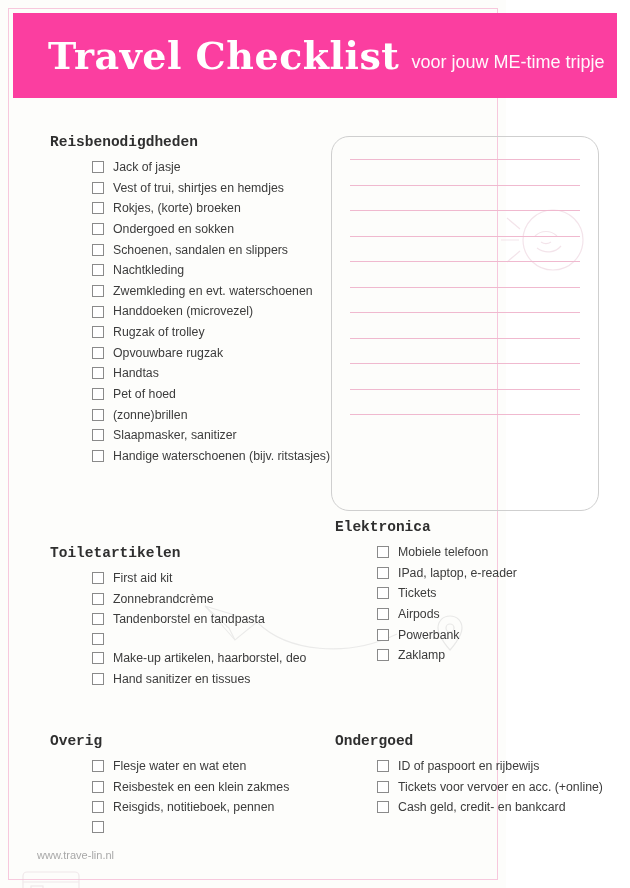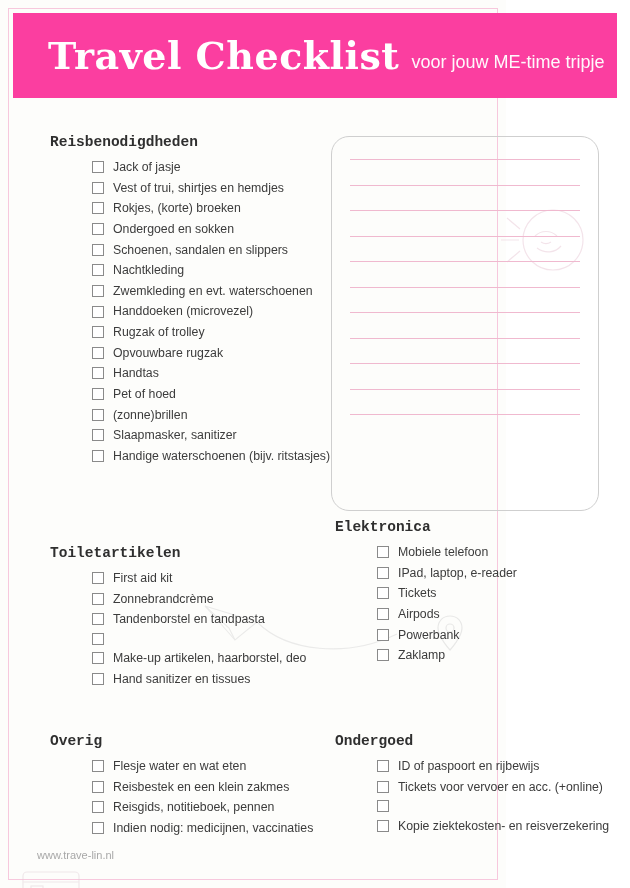--- a/index.html
+++ b/index.html
@@ -355,41 +355,37 @@
         <li class="check-item">
             <span class="checkbox"></span>
             <span class="check-label">Reisbestek en een klein zakmes</span>
           </li>
         <li class="check-item">
             <span class="checkbox"></span>
             <span class="check-label">Reisgids, notitieboek, pennen</span>
           </li>
         <li class="check-item">
             <span class="checkbox"></span>
-            <span class="check-label">Indien nodig: medicijnen, vaccinaties</span>
           </li>
       </ul>
     </div>
 
     <div class="quad quad-br">
       <div class="section-title">Ondergoed</div>
       <ul class="check-list">
         <li class="check-item">
             <span class="checkbox"></span>
             <span class="check-label">ID of paspoort en rijbewijs</span>
           </li>
         <li class="check-item">
             <span class="checkbox"></span>
             <span class="check-label">Tickets voor vervoer en acc. (+online)</span>
           </li>
         <li class="check-item">
             <span class="checkbox"></span>
-          </li>
-        <li class="check-item">
-            <span class="checkbox"></span>
-            <span class="check-label">Kopie ziektekosten- en reisverzekering</span>
+            <span class="check-label">Cash geld, credit- en bankcard</span>
           </li>
       </ul>
     </div>
 
     <div class="footer-url">www.trave-lin.nl</div>
   </div>
 </div>
 
 </body></html>

